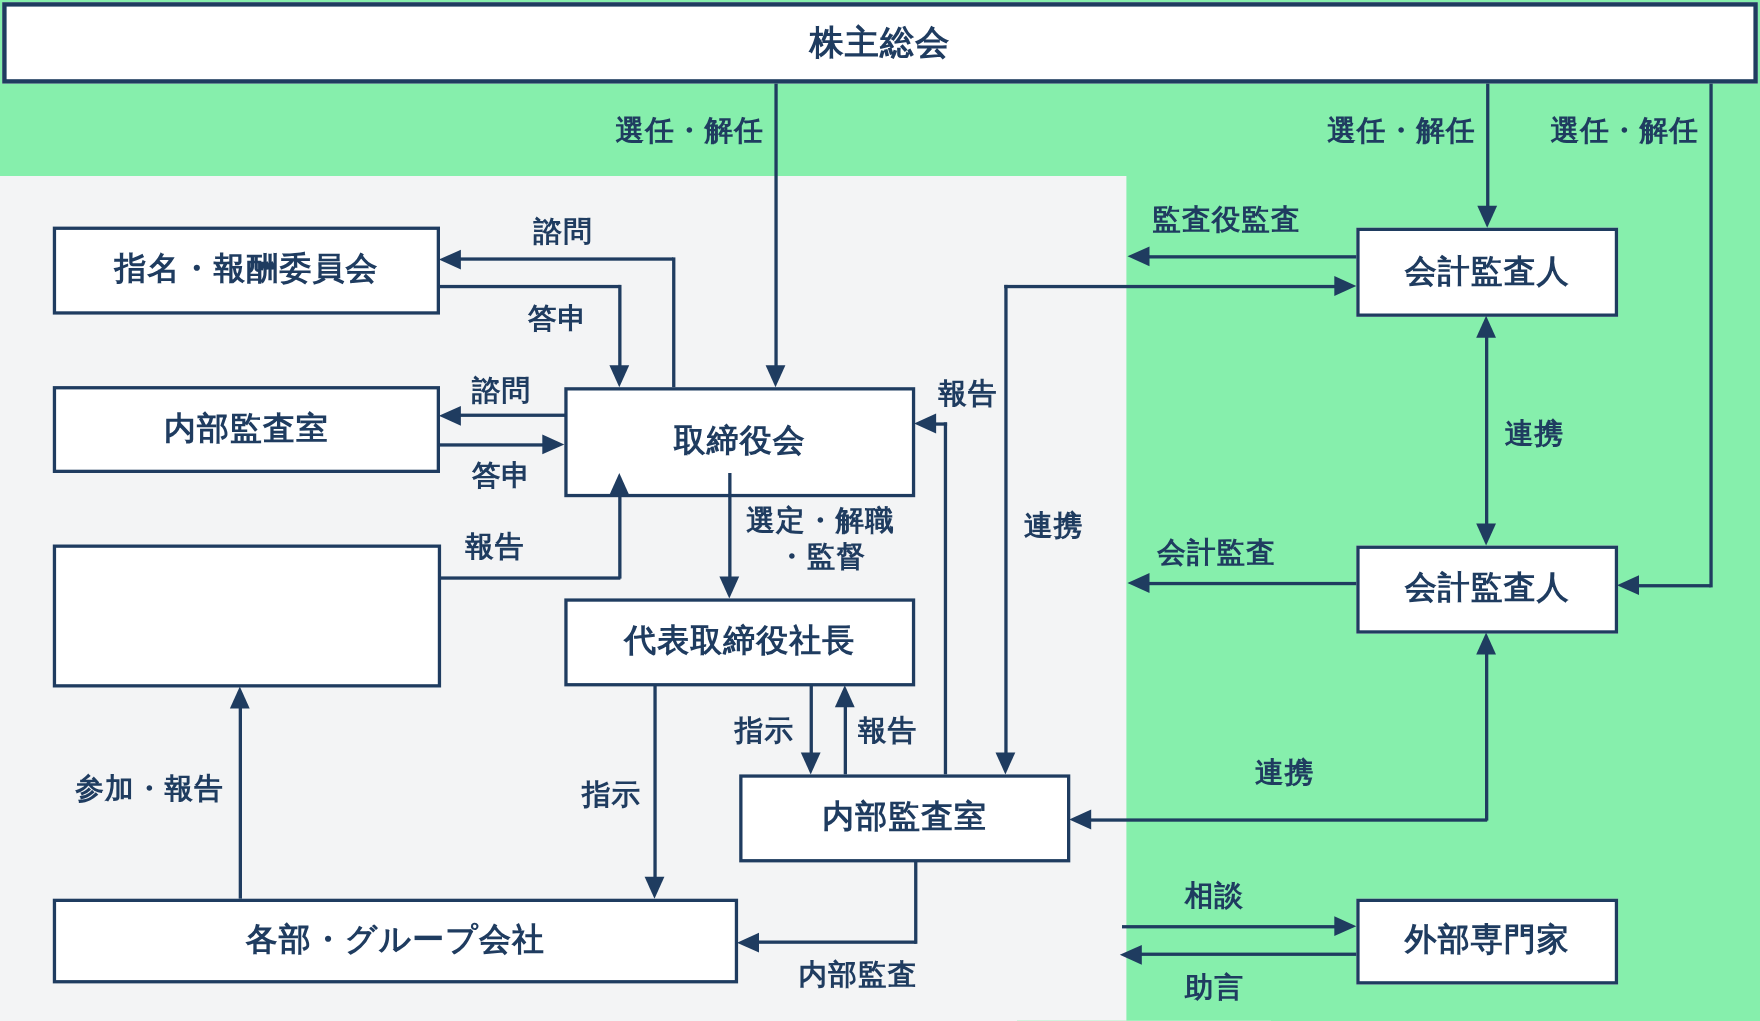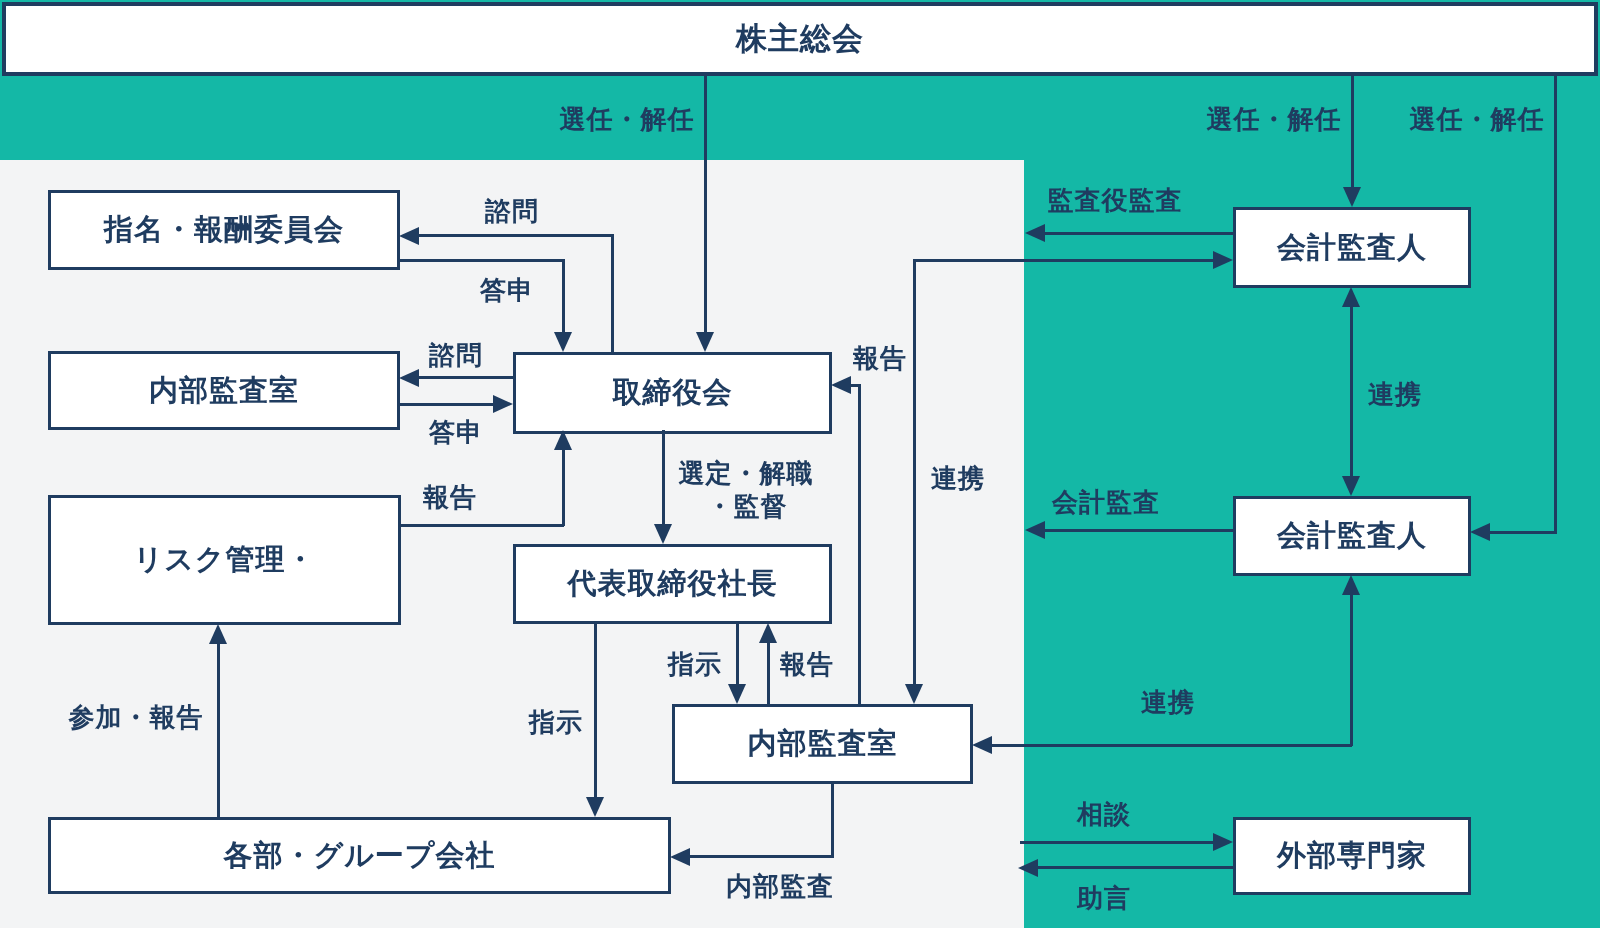--- a/index.html
+++ b/index.html
@@ -1,19 +1,19 @@
 <!DOCTYPE html>
 <html><head>
 <meta charset="utf-8">
 <style>
   html,body{margin:0;padding:0;}
   body{font-family:"Liberation Sans","DejaVu Sans",sans-serif;}
   #stage{
     position:relative;width:1600px;height:928px;overflow:hidden;
-    background:#14b8a6;
+    background:#86efac;
   }
   #internal-panel{
     position:absolute;left:0;top:160px;width:1024px;height:768px;
     background:#f3f4f5;
   }
   .node{
     position:absolute;box-sizing:border-box;background:#ffffff;
     border:3px solid #1f3c60;color:#1f3c60;
     display:flex;flex-direction:column;align-items:center;justify-content:center;
     font-size:29px;font-weight:700;letter-spacing:1px;line-height:1.3;
@@ -31,33 +31,32 @@
 <body>
 
 <div id="stage">
 
   <div id="internal-panel"></div>
 
   <div class="node" id="node-shareholders" style="left:2px;top:2px;width:1596px;height:74px;">
     <span>株主総会</span>
   </div>
 
-  <div class="node" style="left:48px;top:190px;width:352px;height:80px;">
+  <div class="node" style="left:48px;top:206px;width:352px;height:80px;">
     <span>指名・報酬委員会</span>
   </div>
 
   <div class="node" style="left:48px;top:351px;width:352px;height:79px;">
     <span>内部監査室</span>
   </div>
 
   <div class="node" style="left:48px;top:495px;width:353px;height:130px;">
-    <span>リスク管理・</span>
   </div>
 
-  <div class="node" style="left:513px;top:352px;width:319px;height:82px;">
+  <div class="node" style="left:513px;top:352px;width:319px;height:100px;">
     <span>取締役会</span>
   </div>
 
   <div class="node" style="left:513px;top:544px;width:319px;height:80px;">
     <span>代表取締役社長</span>
   </div>
 
   <div class="node" style="left:48px;top:817px;width:623px;height:77px;">
     <span>各部・グループ会社</span>
   </div>

